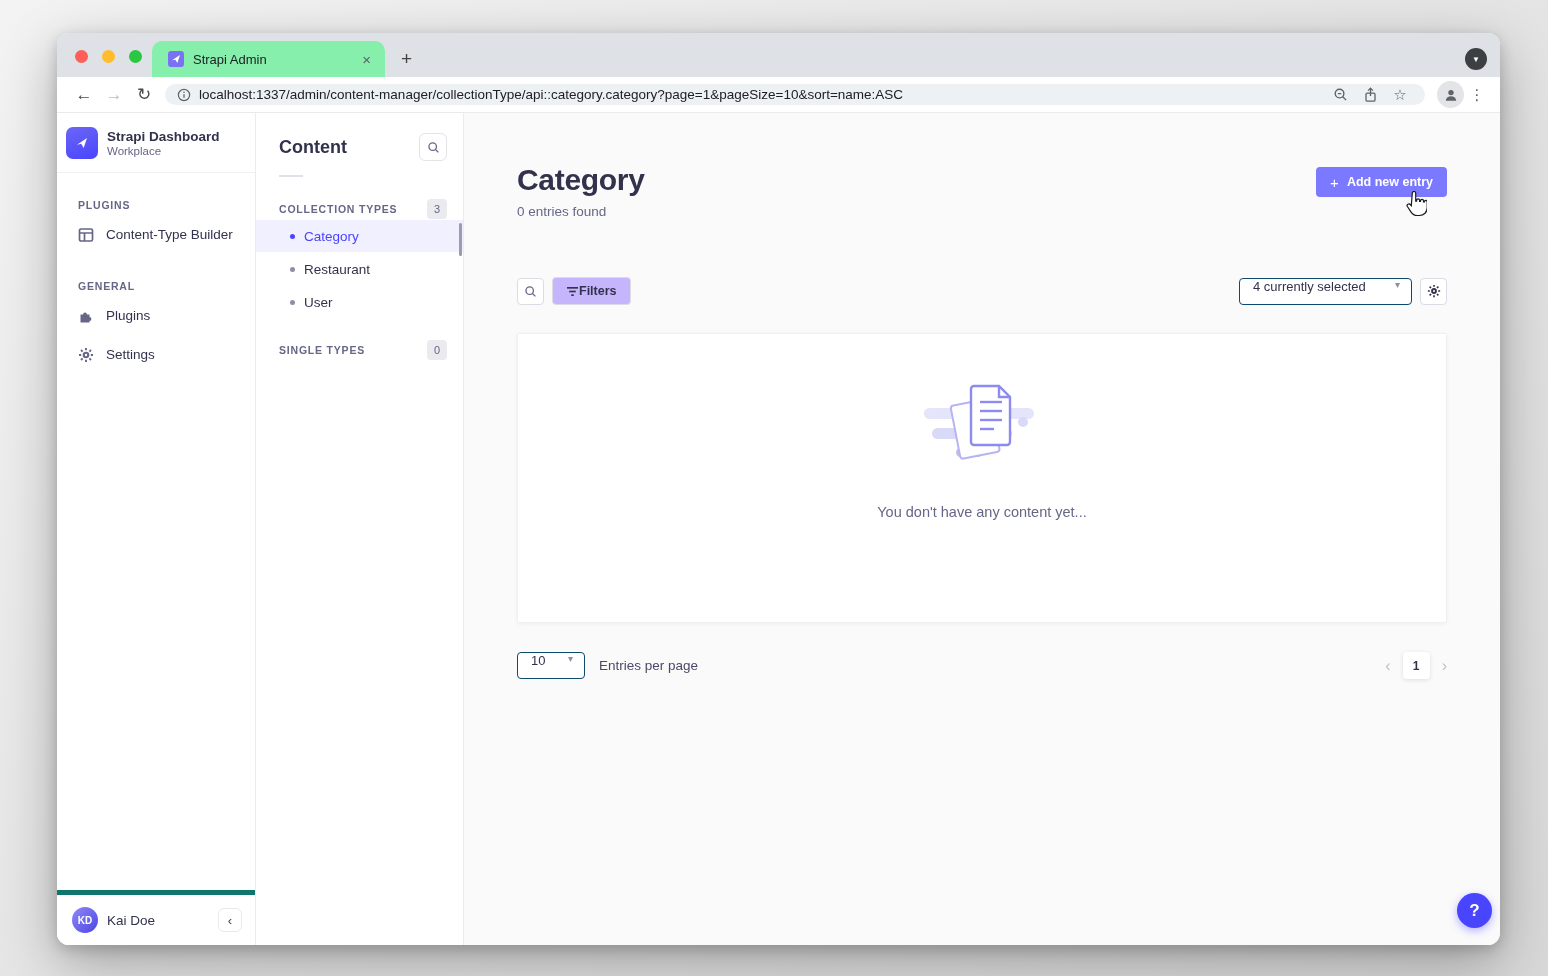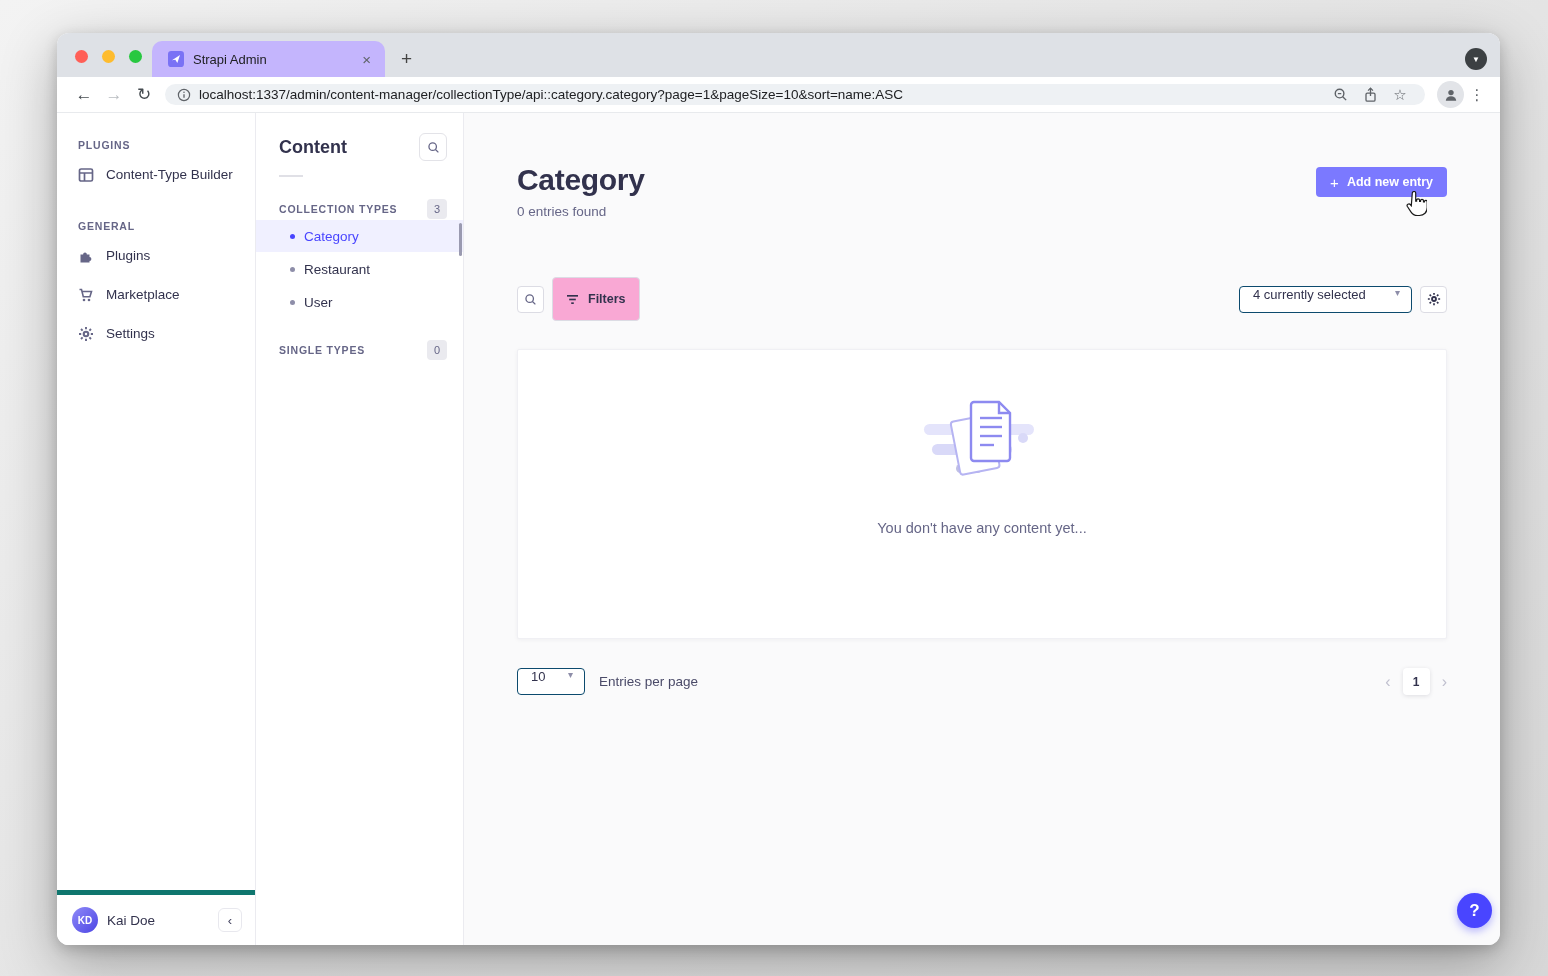--- a/index.html
+++ b/index.html
@@ -13,21 +13,21 @@
     position:absolute; left:57px; top:33px; width:1443px; height:912px;
     border-radius:12px; overflow:hidden; background:#fff;
     box-shadow:0 18px 55px rgba(0,0,0,.30), 0 4px 14px rgba(0,0,0,.18);
     display:flex; flex-direction:column;
   }
   
   .tabstrip { height:44px; background:#dee1e6; display:flex; align-items:flex-end; position:relative; flex:0 0 auto; }
   .traffic { position:absolute; top:17px; left:18px; display:flex; gap:14px; }
   .traffic span { width:13px; height:13px; border-radius:50%; display:block; }
   .tl-red { background:#ff5f57; } .tl-yellow { background:#febc2e; } .tl-green { background:#28c840; }
-  .tab { margin-left:95px; width:233px; height:36px; background:#c4b5fd; border-radius:10px 10px 0 0;
+  .tab { margin-left:95px; width:233px; height:36px; background:#86efac; border-radius:10px 10px 0 0;
          display:flex; align-items:center; padding:0 10px 0 16px; gap:9px; }
   .tab-title { font-size:13px; color:#202124; flex:1; white-space:nowrap; overflow:hidden; }
   .tab-close { font-size:15px; color:#5f6368; cursor:default; padding:0 4px; }
   .newtab { font-size:19px; color:#444; margin:0 0 7px 16px; }
   .record-dot { position:absolute; right:13px; top:15px; width:22px; height:22px; border-radius:50%;
                 background:#3c4043; color:#fff; font-size:8px; display:flex; align-items:center; justify-content:center; }
   .toolbar { height:36px; background:#fff; border-bottom:1px solid #e8eaed; display:flex; align-items:center; padding:0 12px; flex:0 0 auto; }
   .nav-ic { font-size:17px; width:30px; text-align:center; color:#454b50; }
   .nav-ic.dim { color:#b8bcc0; }
   .omnibox { flex:1; height:21px; background:#eef1f4; border-radius:14px; margin:0 10px 0 6px;
@@ -78,22 +78,22 @@
   .page-head { display:flex; justify-content:space-between; align-items:flex-start; padding-top:50px; }
   .page-title { font-size:30px; font-weight:bold; color:#32324d; letter-spacing:-.3px; }
   .page-sub { font-size:13.5px; color:#666687; margin-top:7px; }
   .btn-primary { margin-top:4px; height:30px; background:#7b79ff; border-radius:4px; color:#fff; font-size:12.5px;
                  font-weight:bold; display:flex; align-items:center; gap:8px; padding:0 14px; border:none; }
   .btn-primary .plus { font-size:15px; font-weight:normal; }
   .filter-row { display:flex; justify-content:space-between; align-items:center; margin-top:58px; }
   .fr-left, .fr-right { display:flex; align-items:center; gap:8px; }
   .sq-btn27 { width:27px; height:27px; background:#fff; border:1px solid #dcdce4; border-radius:4px;
               display:flex; align-items:center; justify-content:center; }
-  .btn-filters { height:44px; background:#f9a8d4; border:1px solid #dcdce4; border-radius:4px; display:flex;
-                 align-items:center; gap:9px; padding:0 13px; font-size:12.5px; font-weight:bold; color:#32324d; }
+  .btn-filters { height:28px; background:#c4b5fd; border:1px solid #dcdce4; border-radius:4px; display:flex;
+                 align-items:center; padding:0 13px; font-size:12.5px; font-weight:bold; color:#32324d; }
   .select { height:27px; background:#fff; border:1px solid #0c4a6e; border-radius:4px; display:flex;
             align-items:flex-start; gap:10px; padding:0 11px 0 13px; font-size:13px; color:#32324d; }
   .select .chev { color:#8e8ea9; font-size:10px; }
   .sel-wide { width:173px; justify-content:space-between; }
   
   .table-card { margin-top:28px; background:#fff; border:1px solid #f0f0f4; border-radius:2px;
                 box-shadow:0 1px 4px rgba(33,33,52,.05); height:290px; }
   .thead { display:grid; grid-template-columns:56px 85px 177px 214px 184px 1fr; align-items:center;
            height:40px; padding-left:26px; border-bottom:1px solid #f0f0f4; }
   .th { font-size:11px; font-weight:bold; letter-spacing:.4px; color:#56566f; display:flex; align-items:center; gap:6px; }
@@ -172,46 +172,49 @@
           <circle cx="8" cy="5.6" r="2.7" fill="#5f6368"></circle>
           <path d="M2.8 13.8 a5.2 4.6 0 0 1 10.4 0 z" fill="#5f6368"></path>
         </svg>
     </div>
     <span class="dots">⋮</span>
   </div>
 
   <div class="app">
 
     <div class="sidebar">
+      <div class="brand">
+        <div class="brand-logo">
+          <svg width="20" height="20" viewBox="0 0 24 24">
+              <path d="M6 14 L18 6 L14 18 L11 13 Z" fill="#fff"></path>
+            </svg>
+        </div>
+        <div>
+          <div class="brand-title">Strapi Dashboard</div>
+          <div class="brand-sub">Workplace</div>
+        </div>
+      </div>
 
 
       <div class="side-label">PLUGINS</div>
       <div class="side-item">
         <svg width="16" height="16" viewBox="0 0 16 16">
           <rect x="1.5" y="2" width="13" height="12" rx="1.6" fill="none" stroke="#666687" stroke-width="1.7"></rect>
           <line x1="1.5" y1="6" x2="14.5" y2="6" stroke="#666687" stroke-width="1.7"></line>
           <line x1="6.5" y1="6" x2="6.5" y2="14" stroke="#666687" stroke-width="1.7"></line>
         </svg>
         <span>Content-Type Builder</span>
       </div>
 
       <div class="side-label">GENERAL</div>
       <div class="side-item">
         <svg width="16" height="16" viewBox="0 0 16 16">
           <path d="M2.5 6.5 h2.6 a1.9 1.9 0 1 1 3.8 0 h2.6 v2.6 a1.9 1.9 0 1 1 0 3.8 v1.6 h-9 z" fill="#666687"></path>
         </svg>
         <span>Plugins</span>
-      </div>
-      <div class="side-item">
-        <svg width="16" height="16" viewBox="0 0 16 16">
-          <path d="M1.5 2.5 h2 l1.8 7.2 h6.6 l1.6-5.2 H4.4" fill="none" stroke="#666687" stroke-width="1.6"></path>
-          <circle cx="6" cy="13" r="1.3" fill="#666687"></circle>
-            <circle cx="11" cy="13" r="1.3" fill="#666687"></circle>
-        </svg>
-        <span>Marketplace</span>
       </div>
       <div class="side-item">
         <svg width="16" height="16" viewBox="0 0 16 16">
           <path d="M8 1 v2.2 M8 12.8 v2.2 M1 8 h2.2 M12.8 8 H15 M3 3 l1.6 1.6 M11.4 11.4 L13 13 M13 3 l-1.6 1.6 M4.6 11.4 L3 13" stroke="#666687" stroke-width="1.9"></path>
           <circle cx="8" cy="8" r="3.3" fill="#666687"></circle>
             <circle cx="8" cy="8" r="1.2" fill="#fff"></circle>
         </svg>
         <span>Settings</span>
       </div>
 

